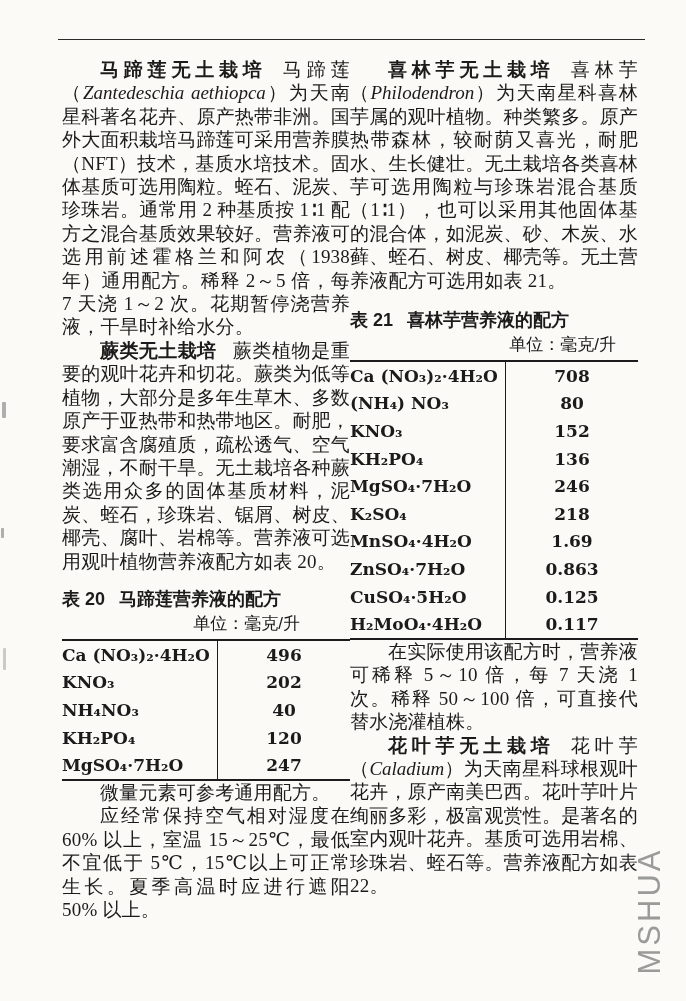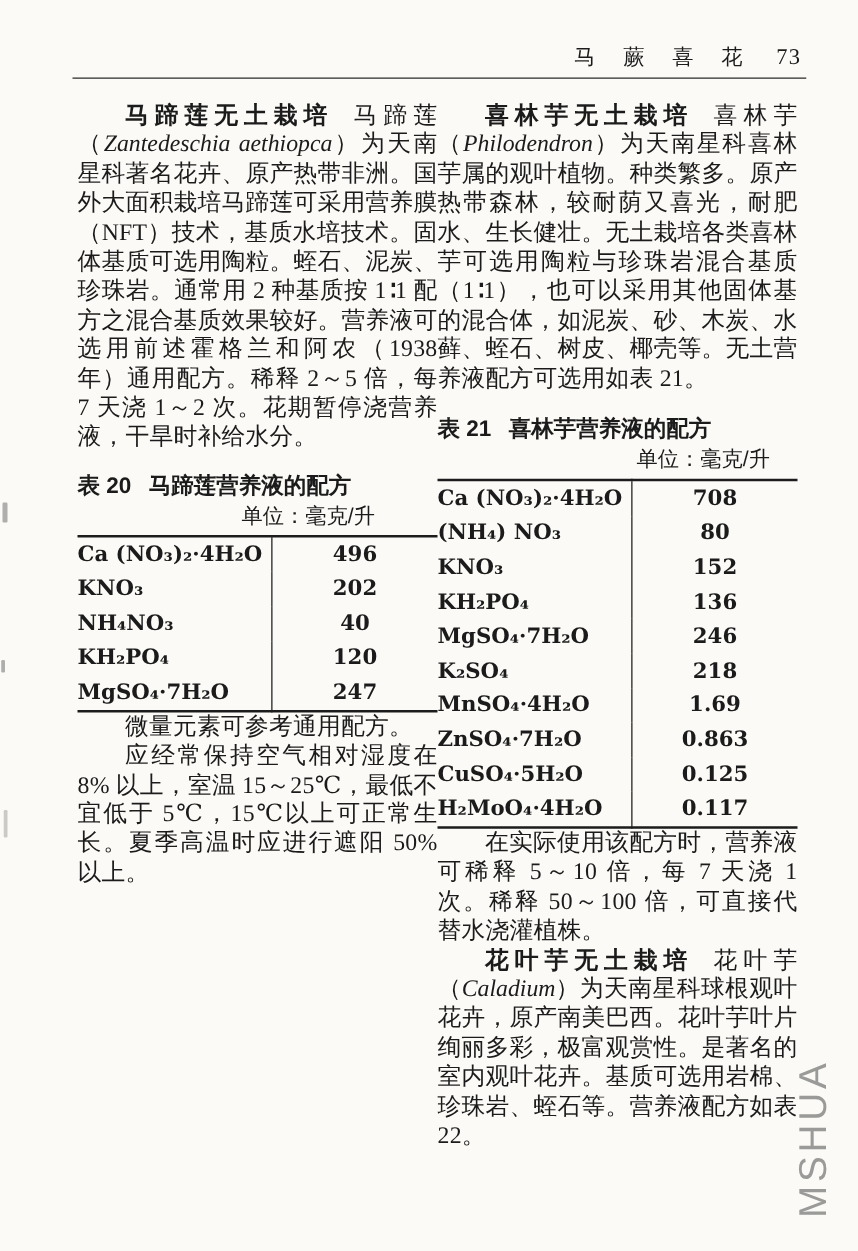--- a/index.html
+++ b/index.html
@@ -103,31 +103,28 @@
   .speck{position:absolute;background:#6f6f6f;opacity:.55;border-radius:1px;}
   .sp1{left:2px;top:402px;width:4px;height:16px;}
   .sp2{left:1px;top:528px;width:3px;height:10px;}
   .sp3{left:3px;top:648px;width:3px;height:22px;opacity:.35;}
 </style>
 </head>
 <body>
 
 <div class="page">
 
-  <div class="pagehead">
-    <span class="htitle">马 蕨 喜 花</span>
-    <span class="hpage">73</span>
-  </div>
   <hr class="headrule">
 
   <div class="cols">
 
     <div class="col">
       <p><span class="runin">马蹄莲无土栽培</span><span>马蹄莲（</span><span class="latin">Zantedeschia aethiopca</span><span>）为天南星科著名花卉、原产热带非洲。国外大面积栽培马蹄莲可采用营养膜（NFT）技术，基质水培技术。固体基质可选用陶粒。蛭石、泥炭、珍珠岩。通常用 2 种基质按 1∶1 配方之混合基质效果较好。营养液可选用前述霍格兰和阿农（1938 年）通用配方。稀释 2～5 倍，每 7 天浇 1～2 次。花期暂停浇营养液，干旱时补给水分。</span></p>
 
+      <p><span class="runin">蕨类无土栽培</span><span>蕨类植物是重要的观叶花卉和切花。蕨类为低等植物，大部分是多年生草木、多数原产于亚热带和热带地区。耐肥，要求富含腐殖质，疏松透气、空气潮湿，不耐干旱。无土栽培各种蕨类选用众多的固体基质材料，泥炭、蛭石，珍珠岩、锯屑、树皮、椰壳、腐叶、岩棉等。营养液可选用观叶植物营养液配方如表 20。</span></p>
 
       <div class="tbl-title">
         <span class="tlabel">表 20</span><span>马蹄莲营养液的配方</span>
       </div>
       <div class="tbl-unit u20">单位：毫克/升</div>
 
       <table class="ftable">
         <tbody>
 
             <tr>
@@ -152,21 +149,21 @@
 
             <tr>
               <td class="f-name">MgSO₄·7H₂O</td>
               <td class="f-val">247</td>
             </tr>
 
           </tbody>
       </table>
 
       <p class="after-tbl">微量元素可参考通用配方。</p>
-      <p>应经常保持空气相对湿度在 8% 以上，室温 15～25℃，最低不宜低于 5℃，15℃以上可正常生长。夏季高温时应进行遮阳 50% 以上。</p>
+      <p>应经常保持空气相对湿度在 60% 以上，室温 15～25℃，最低不宜低于 5℃，15℃以上可正常生长。夏季高温时应进行遮阳 50% 以上。</p>
     </div>
 
     <div class="col">
       <p><span class="runin">喜林芋无土栽培</span><span>喜林芋（</span><span class="latin">Philodendron</span><span>）为天南星科喜林芋属的观叶植物。种类繁多。原产热带森林，较耐荫又喜光，耐肥水、生长健壮。无土栽培各类喜林芋可选用陶粒与珍珠岩混合基质（1∶1），也可以采用其他固体基的混合体，如泥炭、砂、木炭、水藓、蛭石、树皮、椰壳等。无土营养液配方可选用如表 21。</span></p>
 
       <div class="tbl-title" style="margin-top:16px;">
         <span class="tlabel">表 21</span><span>喜林芋营养液的配方</span>
       </div>
       <div class="tbl-unit u21">单位：毫克/升</div>
 

